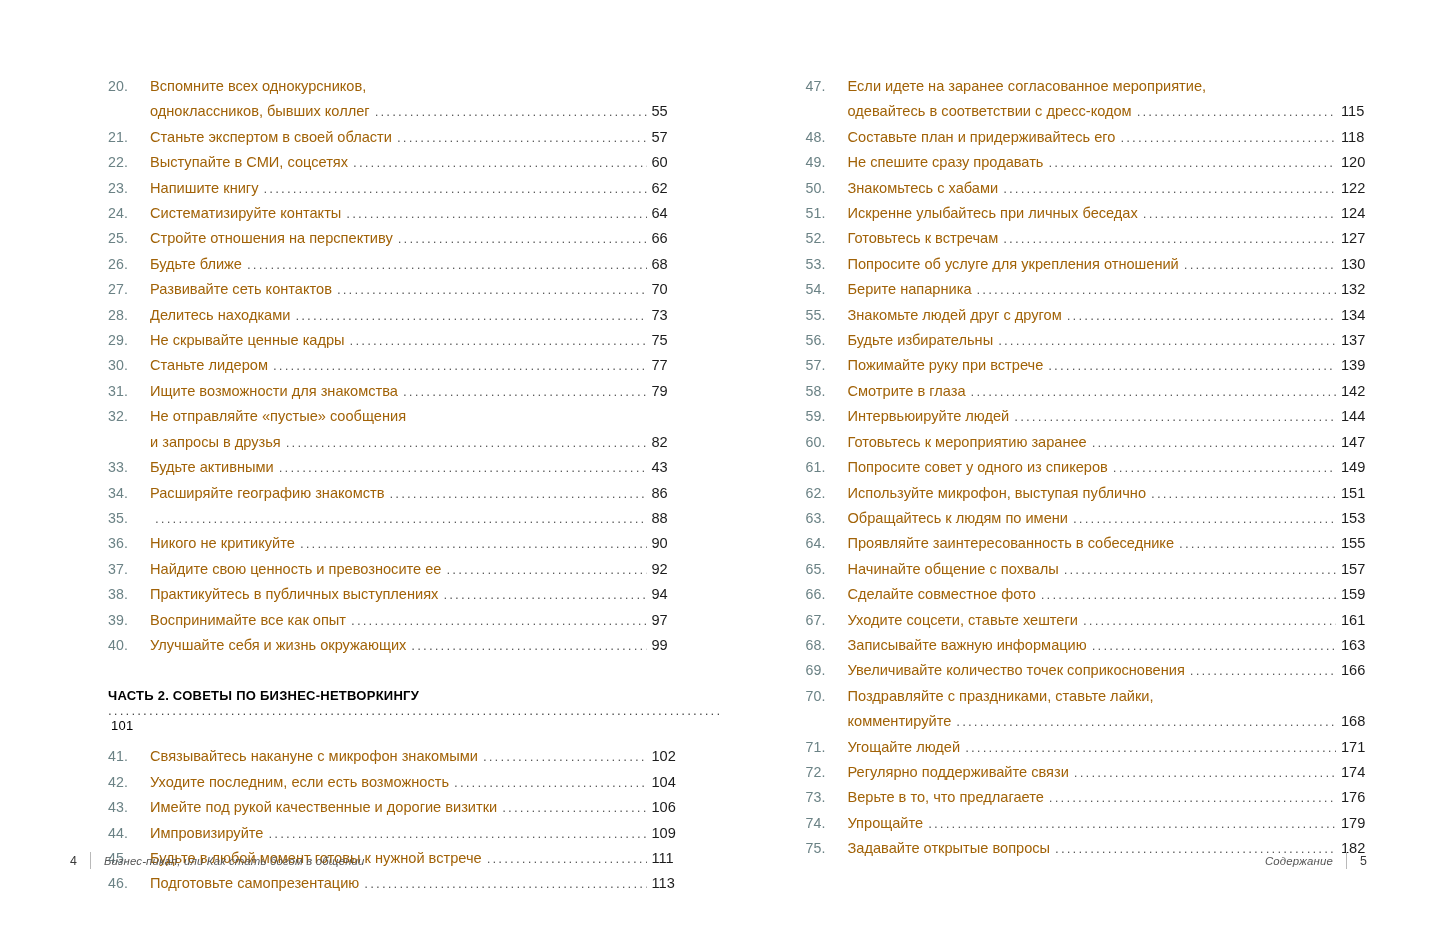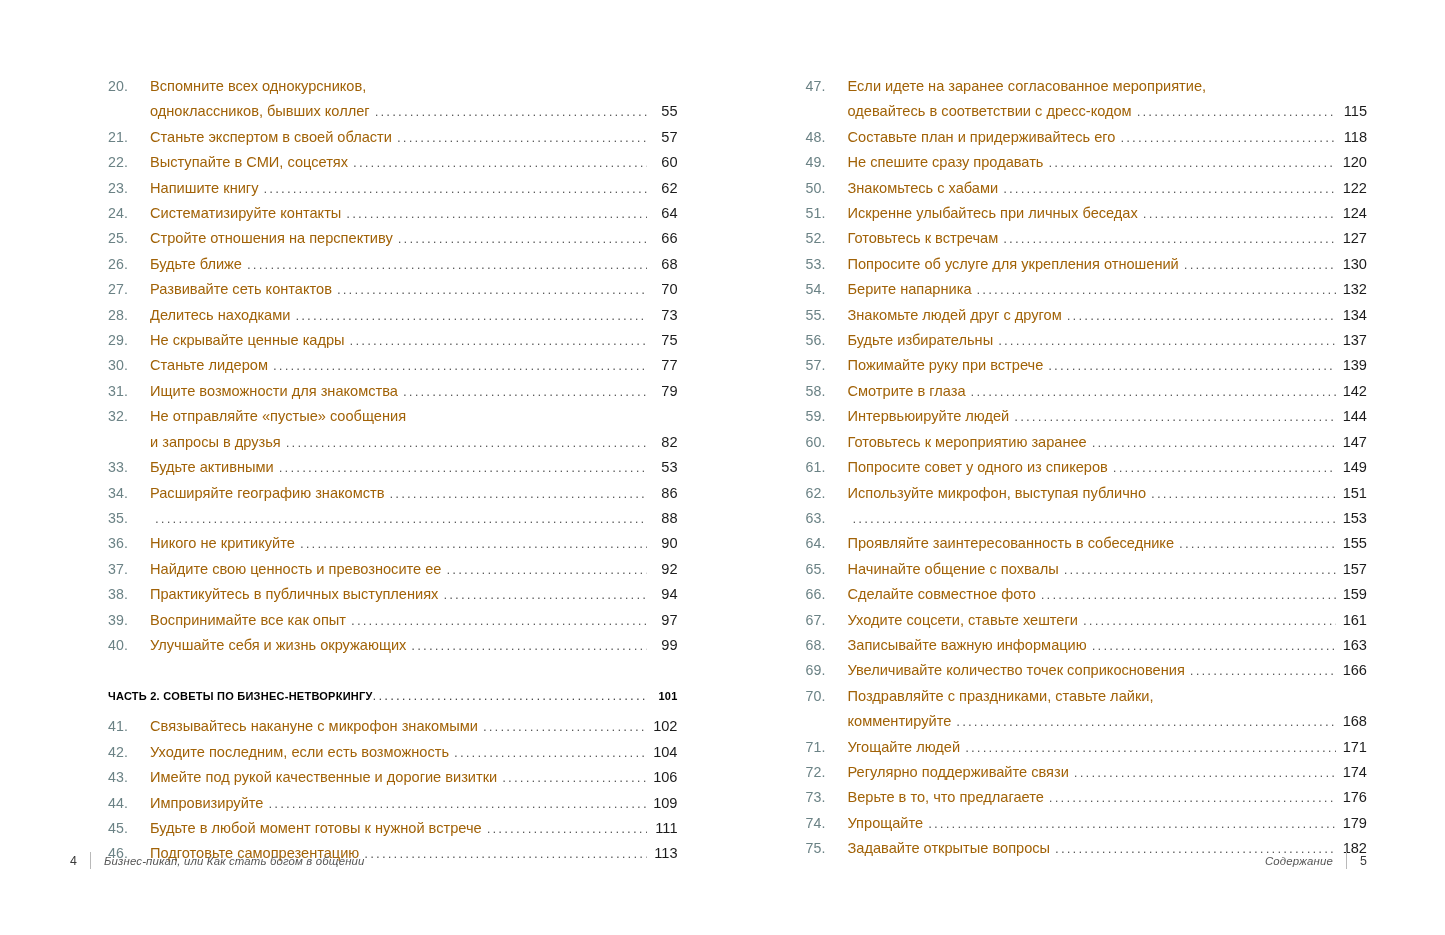--- a/index.html
+++ b/index.html
@@ -86,48 +86,48 @@
     margin: 0 2px 0 5px;
     min-width: 0;
   }
   .leader::before {
     content: "........................................................................................................................";
   }
 
   .entry-page {
     flex: 0 0 auto;
     color: #1c1c1c;
-    text-align: right;
     min-width: 26px;
     padding-left: 3px;
   }
 
   
   .part-heading {
     display: flex;
     align-items: baseline;
-    font-size: 11px;
+    font-size: 13px;
     font-weight: bold;
     letter-spacing: 0.25px;
     color: #000000;
     margin: 30px 0 11px 0;
     padding-left: 0;
+    flex-direction: column;
   }
   .part-heading .part-title {
     flex: 0 1 auto;
     white-space: nowrap;
   }
   .part-heading .leader {
     color: #4a4a4a;
     font-weight: normal;
     margin-left: 0;
   }
   .part-heading .entry-page {
     color: #000000;
-    font-weight: bold;
+    font-weight: normal;
   }
 
   
   .footer {
     position: absolute;
     bottom: 66px;
     display: flex;
     align-items: center;
     font-size: 11.4px;
     color: #555555;
@@ -297,21 +297,21 @@
               <span class="entry-page">82</span>
             </span>
           </span>
         </li>
         <li class="toc-entry">
           <span class="entry-num">33.</span>
           <span class="entry-body">
             <span class="entry-line">
               <span class="entry-text">Будьте активными</span>
               <span class="leader"></span>
-              <span class="entry-page">53</span>
+              <span class="entry-page">43</span>
             </span>
           </span>
         </li>
         <li class="toc-entry">
           <span class="entry-num">34.</span>
           <span class="entry-body">
             <span class="entry-line">
               <span class="entry-text">Расширяйте географию знакомств</span>
               <span class="leader"></span>
               <span class="entry-page">86</span>
@@ -618,20 +618,21 @@
               <span class="entry-text">Используйте микрофон, выступая публично</span>
               <span class="leader"></span>
               <span class="entry-page">151</span>
             </span>
           </span>
         </li>
         <li class="toc-entry">
           <span class="entry-num">63.</span>
           <span class="entry-body">
             <span class="entry-line">
+              <span class="entry-text">Обращайтесь к людям по имени</span>
               <span class="leader"></span>
               <span class="entry-page">153</span>
             </span>
           </span>
         </li>
         <li class="toc-entry">
           <span class="entry-num">64.</span>
           <span class="entry-body">
             <span class="entry-line">
               <span class="entry-text">Проявляйте заинтересованность в собеседнике</span>

